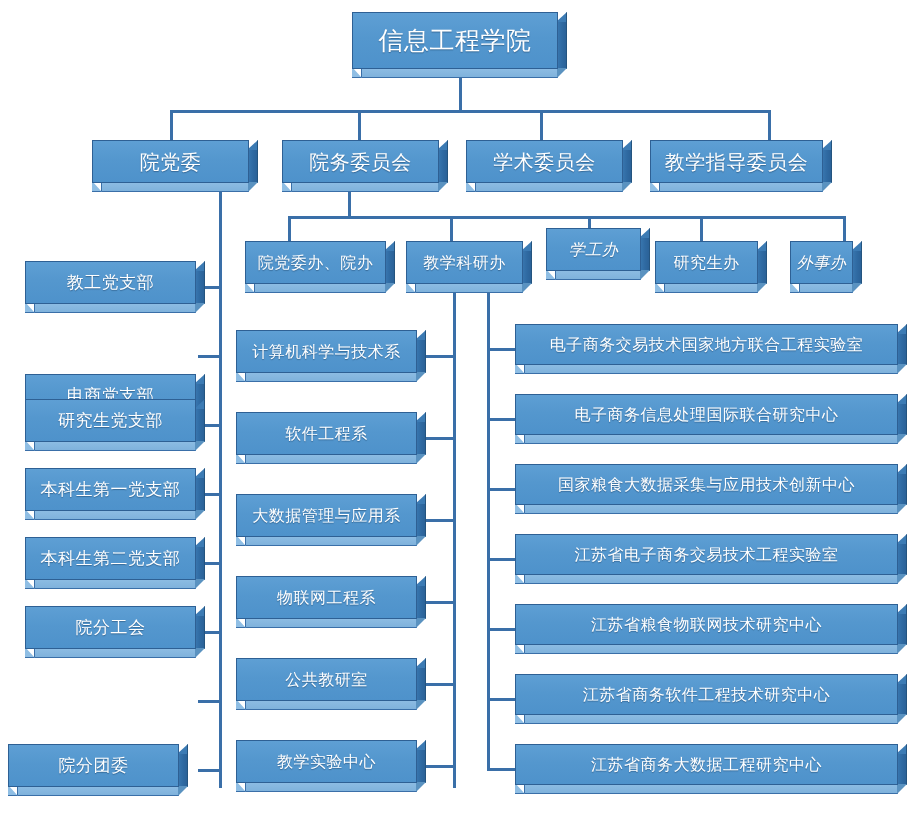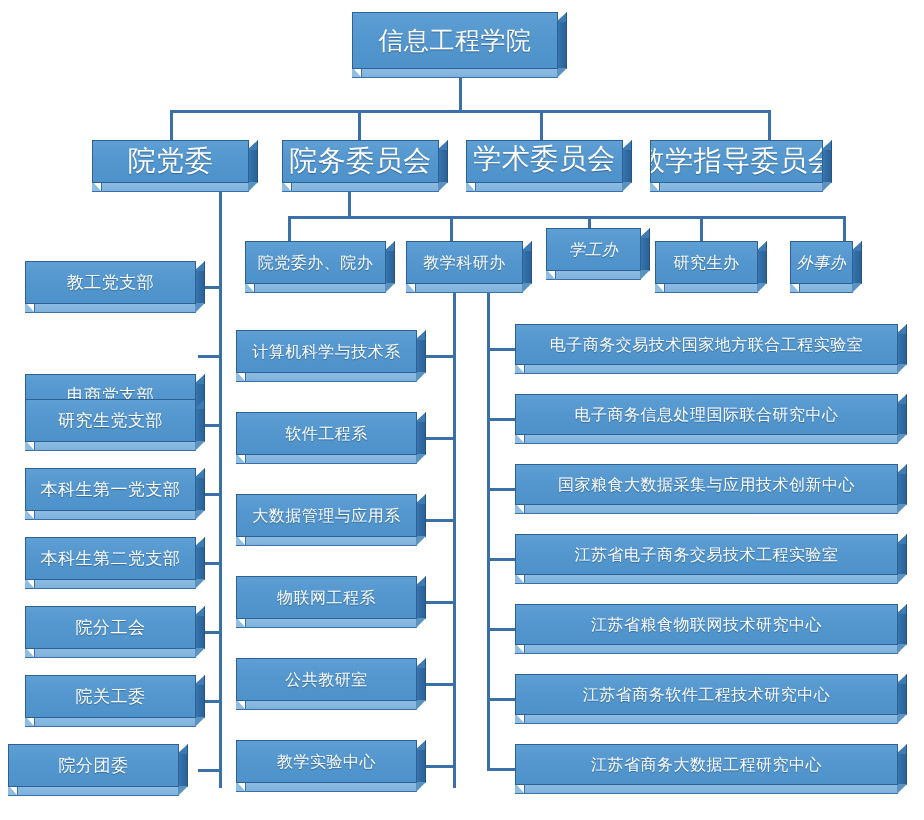--- a/index.html
+++ b/index.html
@@ -99,21 +99,21 @@
     position: absolute;
     right: 0; bottom: 0;
     width: 10px; height: 10px;
     background: #5A92C0;
     clip-path: polygon(0 0, 100% 0, 0 100%);
     z-index: 2;
   }
 
   
   .t-root  .face { font-size: 25px; }
-  .t-lvl2  .face { font-size: 28px; }
+  .t-lvl2  .face { font-size: 20px; }
   .t-lvl3  .face { font-size: 16px; }
   .t-side  .face { font-size: 17px; }
   .t-dept  .face { font-size: 16px; }
   .t-lab   .face { font-size: 16px; }
 </style>
 </head>
 <body>
 
 <div id="chart">
 
@@ -182,21 +182,21 @@
 
   <div class="node t-lvl2" style="left:282px; top:140px; width:166px; height:52px;border-radius:14px;">
     <div class="side"></div>
     <div class="bottom"></div>
     <div class="corner-tr"></div>
     <div class="corner-bl"></div>
     <div class="corner-br"></div>
     <div class="face">院务委员会</div>
   </div>
 
-  <div class="node t-lvl2" style="left:466px; top:140px; width:166px; height:52px;font-family:Liberation Mono, monospace;">
+  <div class="node t-lvl2" style="left:466px; top:140px; width:166px; height:52px;">
     <div class="side"></div>
     <div class="bottom"></div>
     <div class="corner-tr"></div>
     <div class="corner-bl"></div>
     <div class="corner-br"></div>
     <div class="face">学术委员会</div>
   </div>
 
   <div class="node t-lvl2" style="left:650px; top:140px; width:182px; height:52px;">
     <div class="side"></div>
@@ -299,28 +299,20 @@
 
   <div class="node t-side" style="left:25px; top:606px; width:180px; height:52px;">
     <div class="side"></div>
     <div class="bottom"></div>
     <div class="corner-tr"></div>
     <div class="corner-bl"></div>
     <div class="corner-br"></div>
     <div class="face">院分工会</div>
   </div>
 
-  <div class="node t-side" style="left:25px; top:675px; width:180px; height:52px;">
-    <div class="side"></div>
-    <div class="bottom"></div>
-    <div class="corner-tr"></div>
-    <div class="corner-bl"></div>
-    <div class="corner-br"></div>
-    <div class="face">院关工委</div>
-  </div>
 
   <div class="node t-side" style="left:8px; top:744px; width:180px; height:52px;">
     <div class="side"></div>
     <div class="bottom"></div>
     <div class="corner-tr"></div>
     <div class="corner-bl"></div>
     <div class="corner-br"></div>
     <div class="face">院分团委</div>
   </div>
 

